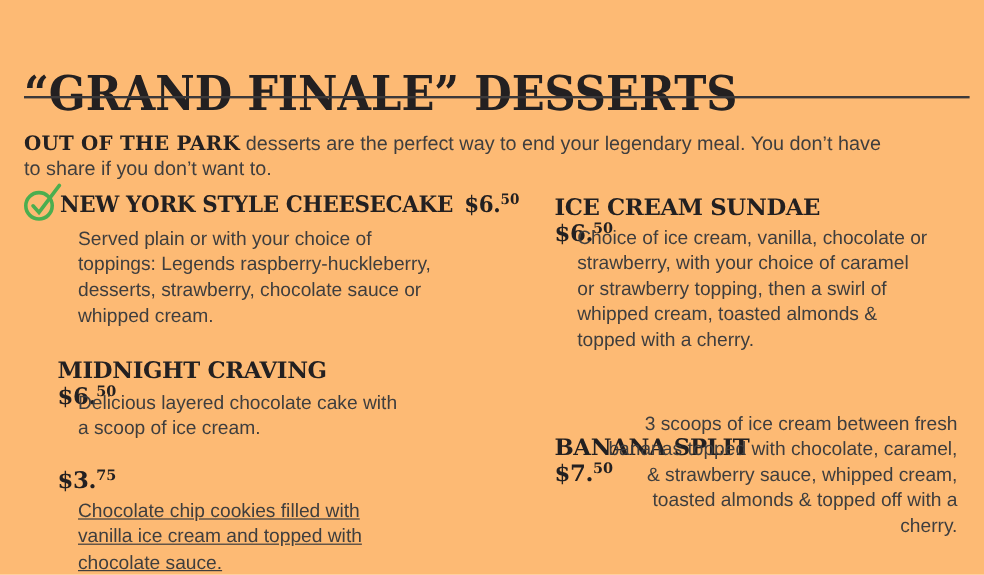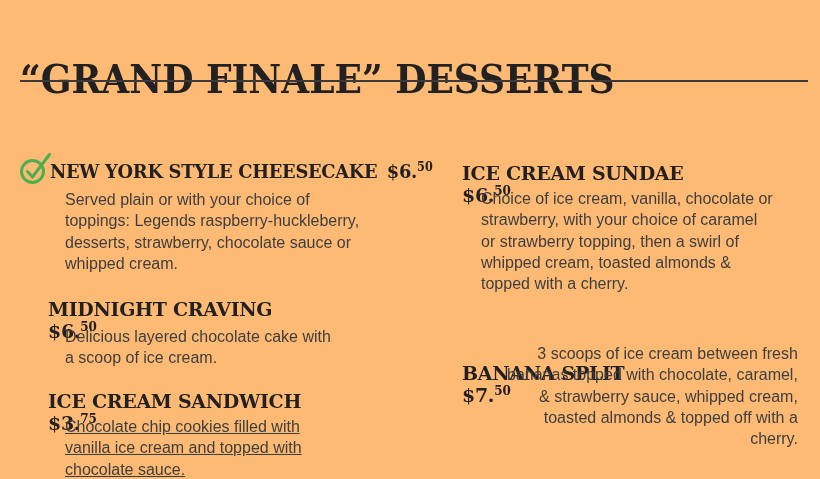--- a/index.html
+++ b/index.html
@@ -105,20 +105,22 @@
   .name-gap { margin-right: 10px; }
 </style>
 </head>
 <body>
 
 <div class="page">
 
   <h1 class="title">“GRAND FINALE” DESSERTS</h1>
   <div class="rule"></div>
 
+  <p class="intro"><span class="intro-lead">OUT OF THE PARK</span><span>desserts are the perfect way to end your legendary meal. You don’t have
+to share if you don’t want to.</span></p>
 
   <svg class="check-icon" viewBox="0 0 33 36">
     <circle cx="13.5" cy="21.5" r="11" fill="none" stroke-width="3" stroke="#4bae4f"></circle>
     <path d="M8.5 21.5 L13.5 27 L30.5 4.5" fill="none" stroke-width="3" stroke-linecap="round" stroke="#4bae4f"></path>
   </svg>
   <div class="item-header condense hdr-cheesecake">
     <span class="name-gap">NEW YORK STYLE CHEESECAKE</span><span class="price"><span>$6.</span><span class="cents">50</span></span>
   </div>
   <div class="desc desc-cheesecake">Served plain or with your choice of
 toppings: Legends raspberry-huckleberry,
@@ -126,21 +128,20 @@
 whipped cream.</div>
 
   <div class="item-header hdr-flex hdr-midnight">
     <span>MIDNIGHT CRAVING</span>
     <span class="price"><span>$6.</span><span class="cents">50</span></span>
   </div>
   <div class="desc desc-midnight">Delicious layered chocolate cake with
 a scoop of ice cream.</div>
 
   <div class="item-header hdr-flex hdr-sandwich">
-    <span>ICE CREAM SANDWICH</span>
     <span class="price"><span>$3.</span><span class="cents">75</span></span>
   </div>
   <div class="desc desc-sandwich">Chocolate chip cookies filled with
 vanilla ice cream and topped with
 chocolate sauce.</div>
 
   <div class="item-header hdr-flex hdr-sundae">
     <span>ICE CREAM SUNDAE</span>
     <span class="price"><span>$6.</span><span class="cents">50</span></span>
   </div>

